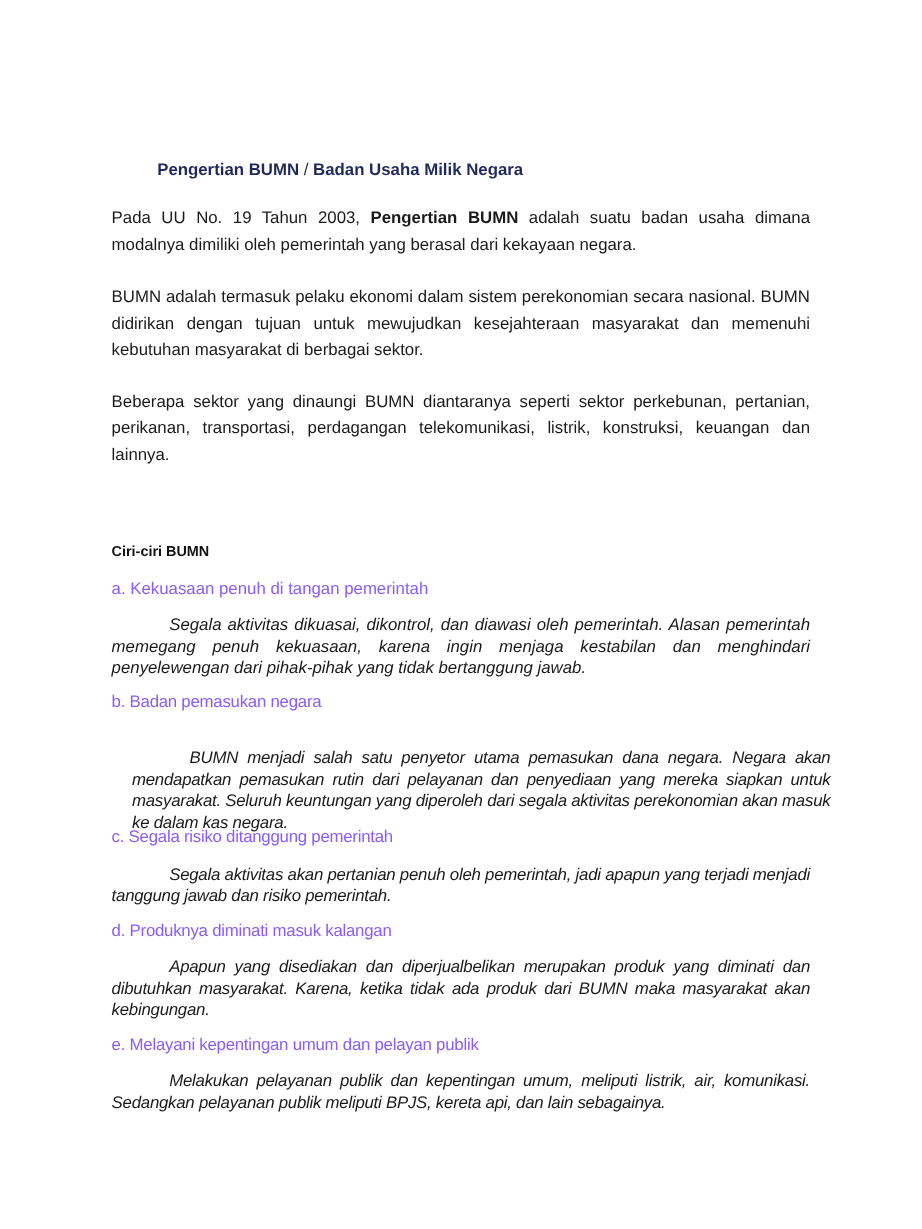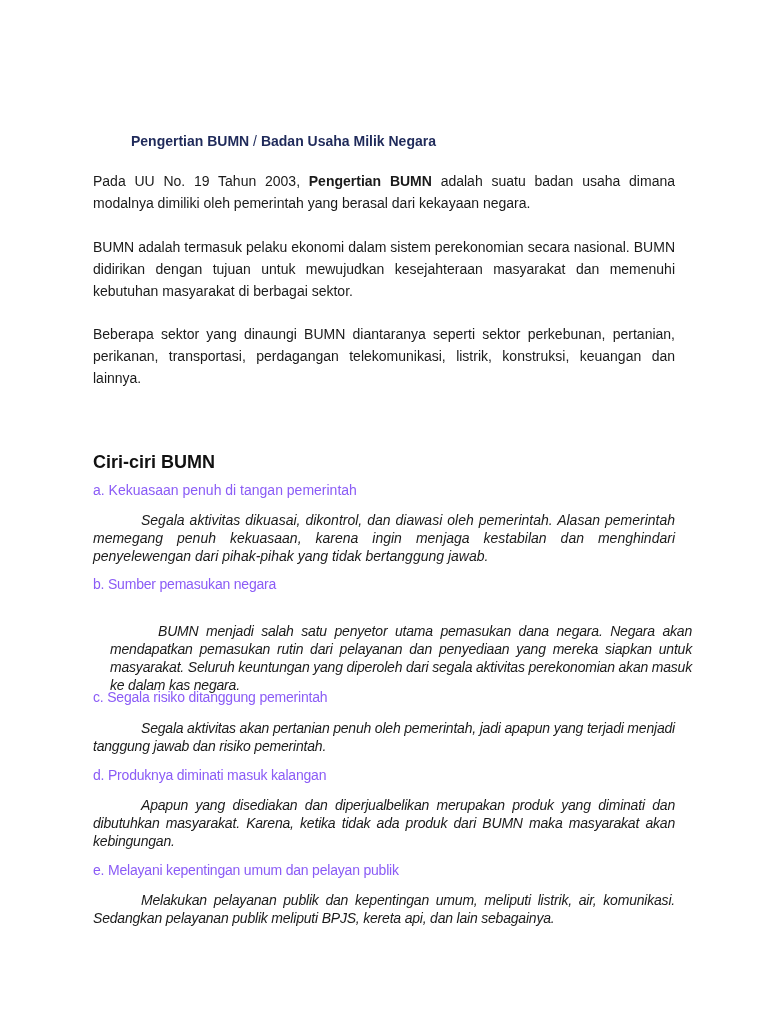--- a/index.html
+++ b/index.html
@@ -5,21 +5,21 @@
   html, body { margin: 0; padding: 0; background: #ffffff; }
   body { width: 768px; height: 1024px; position: relative; overflow: hidden; font-family: "Liberation Sans", sans-serif; color: #1a1a1a; }
   .page { position: absolute; left: 93px; top: 0; width: 582px; }
   .heading1 { position: absolute; top: 133px; left: 0; font-size: 14px; font-weight: bold; color: #1f2a5a; white-space: nowrap; padding-left: 38px; }
   .heading1 .slash { font-weight: normal; }
   .para { position: absolute; left: 0; width: 582px; font-size: 14px; line-height: 22px; text-align: justify; }
   .para b { font-weight: bold; }
   .para2 { font-size: 14px; line-height: 18px; text-align: justify; position: absolute; left: 0; width: 582px; font-style: italic; }
   .indent { text-indent: 48px; }
   .cond { font-stretch: condensed; letter-spacing: -0.2px; }
-  .h2 { position: absolute; left: 0; font-size: 18px; font-weight: bold; color: #111; }
+  .h2 { position: absolute; left: 0; font-size: 12px; font-weight: bold; color: #111; }
   .item { position: absolute; left: 0; font-size: 14px; color: #8b5cf6; white-space: nowrap; }
 </style>
 </head>
 <body>
 
 <div class="page">
   <div class="heading1">
     <span>Pengertian BUMN</span><span class="slash"> / </span><span>Badan Usaha Milik Negara</span>
   </div>
 
@@ -29,21 +29,21 @@
 
   <p class="para" style="top:226px;margin:10px 0 0 0;">BUMN adalah termasuk pelaku ekonomi dalam sistem perekonomian secara nasional. BUMN didirikan dengan tujuan untuk mewujudkan kesejahteraan masyarakat dan memenuhi kebutuhan masyarakat di berbagai sektor.</p>
 
   <p class="para" style="top:313px;margin:10px 0 0 0;">Beberapa sektor yang dinaungi BUMN diantaranya seperti sektor perkebunan, pertanian, perikanan, transportasi, perdagangan telekomunikasi, listrik, konstruksi, keuangan dan lainnya.</p>
 
   <div class="h2" style="top:452px;">Ciri-ciri BUMN</div>
 
   <div class="item" style="top:482px;">a. Kekuasaan penuh di tangan pemerintah</div>
   <p class="para2 indent" style="top:511px;margin:0;">Segala aktivitas dikuasai, dikontrol, dan diawasi oleh pemerintah. Alasan pemerintah memegang penuh kekuasaan, karena ingin menjaga kestabilan dan menghindari penyelewengan dari pihak-pihak yang tidak bertanggung jawab.</p>
 
-  <div class="item cond" style="top:576px;">b. Sumber pemasukan negara</div>
+  <div class="item cond" style="top:576px;">b. Badan pemasukan negara</div>
   <p class="para2 indent cond" style="top:605px;margin:17px;">BUMN menjadi salah satu penyetor utama pemasukan dana negara. Negara akan mendapatkan pemasukan rutin dari pelayanan dan penyediaan yang mereka siapkan untuk masyarakat. Seluruh keuntungan yang diperoleh dari segala aktivitas perekonomian akan masuk ke dalam kas negara.</p>
 
   <div class="item cond" style="top:689px;">c. Segala risiko ditanggung pemerintah</div>
   <p class="para2 indent cond" style="top:719px;margin:0;">Segala aktivitas akan pertanian penuh oleh pemerintah, jadi apapun yang terjadi menjadi tanggung jawab dan risiko pemerintah.</p>
 
   <div class="item cond" style="top:767px;">d. Produknya diminati masuk kalangan</div>
   <p class="para2 indent cond" style="top:796px;margin:0;">Apapun yang disediakan dan diperjualbelikan merupakan produk yang diminati dan dibutuhkan masyarakat. Karena, ketika tidak ada produk dari BUMN maka masyarakat akan kebingungan.</p>
 
   <div class="item cond" style="top:862px;">e. Melayani kepentingan umum dan pelayan publik</div>
   <p class="para2 indent cond" style="top:891px;margin:0;">Melakukan pelayanan publik dan kepentingan umum, meliputi listrik, air, komunikasi. Sedangkan pelayanan publik meliputi BPJS, kereta api, dan lain sebagainya.</p>

